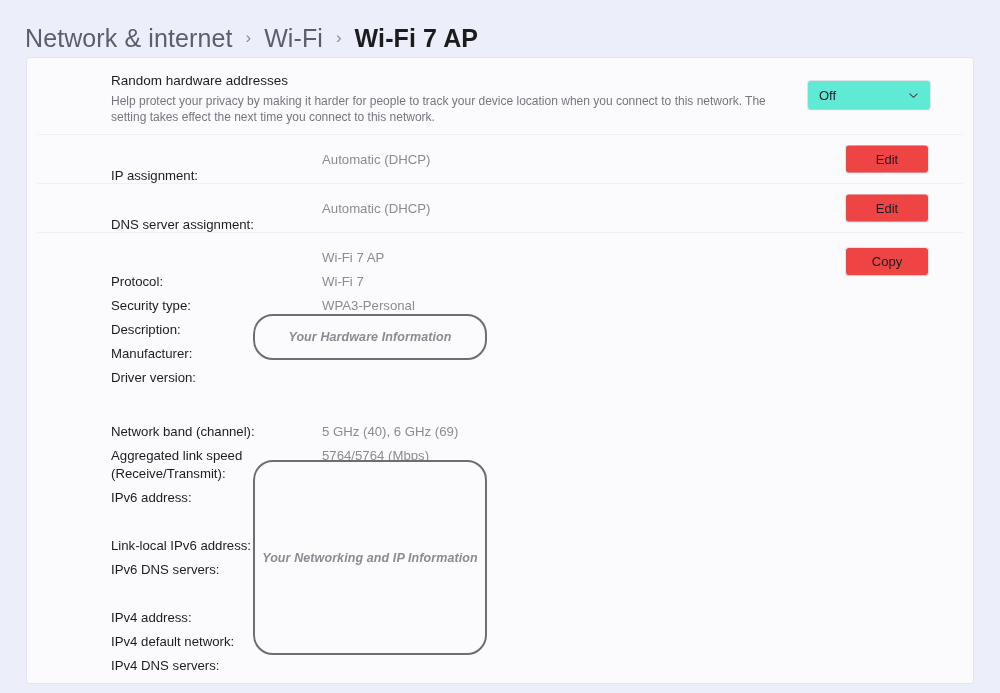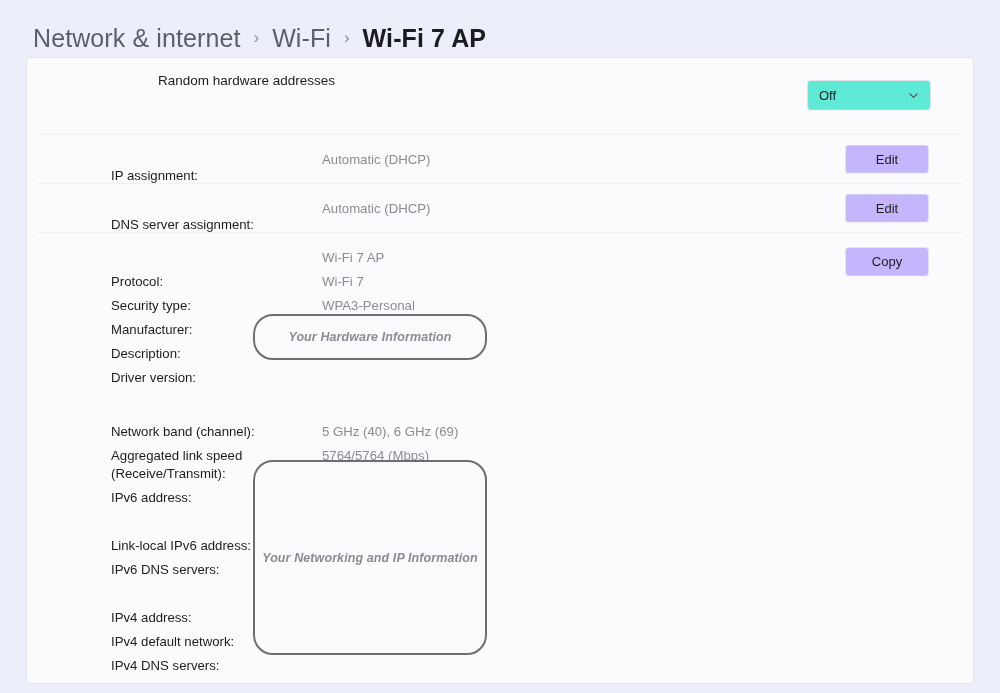--- a/index.html
+++ b/index.html
@@ -18,21 +18,20 @@
 
   
   .breadcrumb {
     position: absolute;
     left: 25px;
     top: 17px;
     display: flex;
     align-items: center;
     gap: 13px;
     height: 42px;
-    margin-left: 8px;
   }
   .crumb {
     font-size: 25px;
     color: #5c5f6b;
     letter-spacing: 0.1px;
     white-space: nowrap;
   }
   .crumb.current {
     color: #1c1c1e;
     font-weight: bold;
@@ -67,21 +66,20 @@
     position: relative;
     height: 62px;
     padding-top: 14px;
   }
   .rand-title {
     position: absolute;
     left: 84px;
     top: 15px;
     font-size: 13.5px;
     color: #1d1d1f;
-    margin-left: 47px;
   }
   .rand-desc {
     position: absolute;
     left: 84px;
     top: 35px;
     width: 690px;
     font-size: 12px;
     line-height: 16px;
     color: #767682;
   }
@@ -139,21 +137,21 @@
     white-space: nowrap;
   }
 
   .btn {
     position: absolute;
     right: 44px;
     top: 50%;
     transform: translateY(-50%);
     width: 84px;
     height: 29px;
-    background: #c4b5fd;
+    background: #ef4444;
     border: 1px solid #e4e4e8;
     border-bottom-color: #cfcfd5;
     border-radius: 4px;
     font-family: "Liberation Sans", sans-serif;
     font-size: 13px;
     color: #1d1d1f;
     cursor: pointer;
     padding: 0;
     box-shadow: 0 1px 1px rgba(0,0,0,0.02);
   }
@@ -229,20 +227,21 @@
   <span class="crumb-sep">›</span>
   <span class="crumb">Wi-Fi</span>
   <span class="crumb-sep">›</span>
   <span class="crumb current">Wi-Fi 7 AP</span>
 </div>
 
 <div class="card">
 
   <div class="rand-block">
     <div class="rand-title">Random hardware addresses</div>
+    <div class="rand-desc">Help protect your privacy by making it harder for people to track your device location when you connect to this network. The setting takes effect the next time you connect to this network.</div>
   </div>
   <div class="divider"></div>
 
   <div class="lv-row">
     <span class="lv-label">IP assignment:</span>
     <span class="lv-value">Automatic (DHCP)</span>
     <button class="btn">Edit</button>
   </div>
   <div class="divider"></div>
 
@@ -261,25 +260,25 @@
     </div>
     <div class="d-row">
       <span class="d-label">Protocol:</span>
       <span class="d-value">Wi-Fi 7</span>
     </div>
     <div class="d-row">
       <span class="d-label">Security type:</span>
       <span class="d-value">WPA3-Personal</span>
     </div>
     <div class="d-row">
+      <span class="d-label">Description:</span>
+      <span class="d-value"></span>
+    </div>
+    <div class="d-row">
       <span class="d-label">Manufacturer:</span>
-      <span class="d-value"></span>
-    </div>
-    <div class="d-row">
-      <span class="d-label">Description:</span>
       <span class="d-value"></span>
     </div>
     <div class="d-row">
       <span class="d-label">Driver version:</span>
       <span class="d-value"></span>
     </div>
   </div>
 
   <div class="detail-list" style="padding-top:30px;">
     <div class="d-row">

